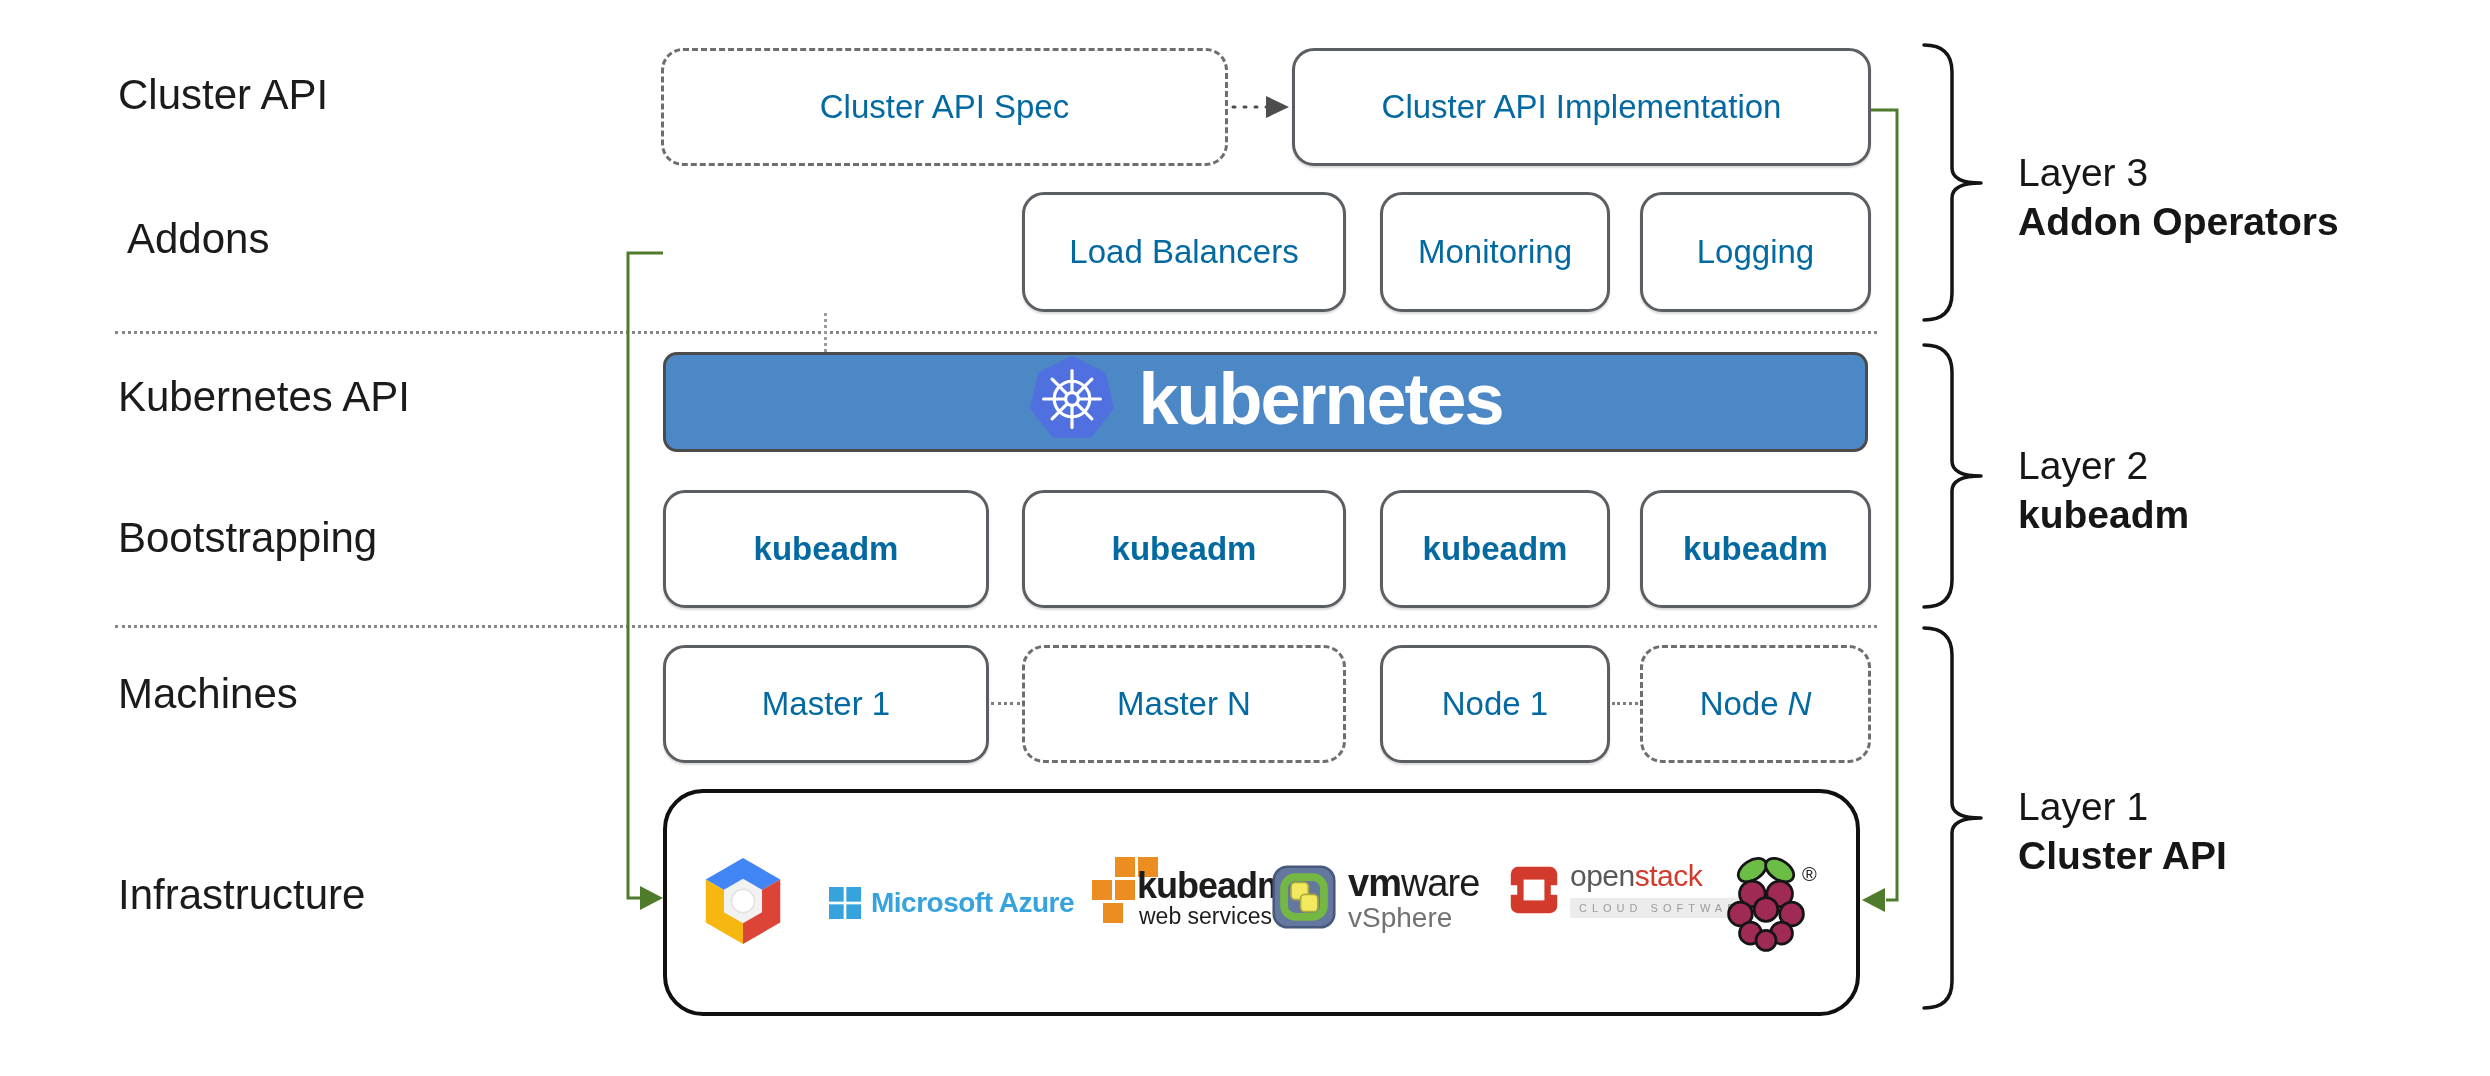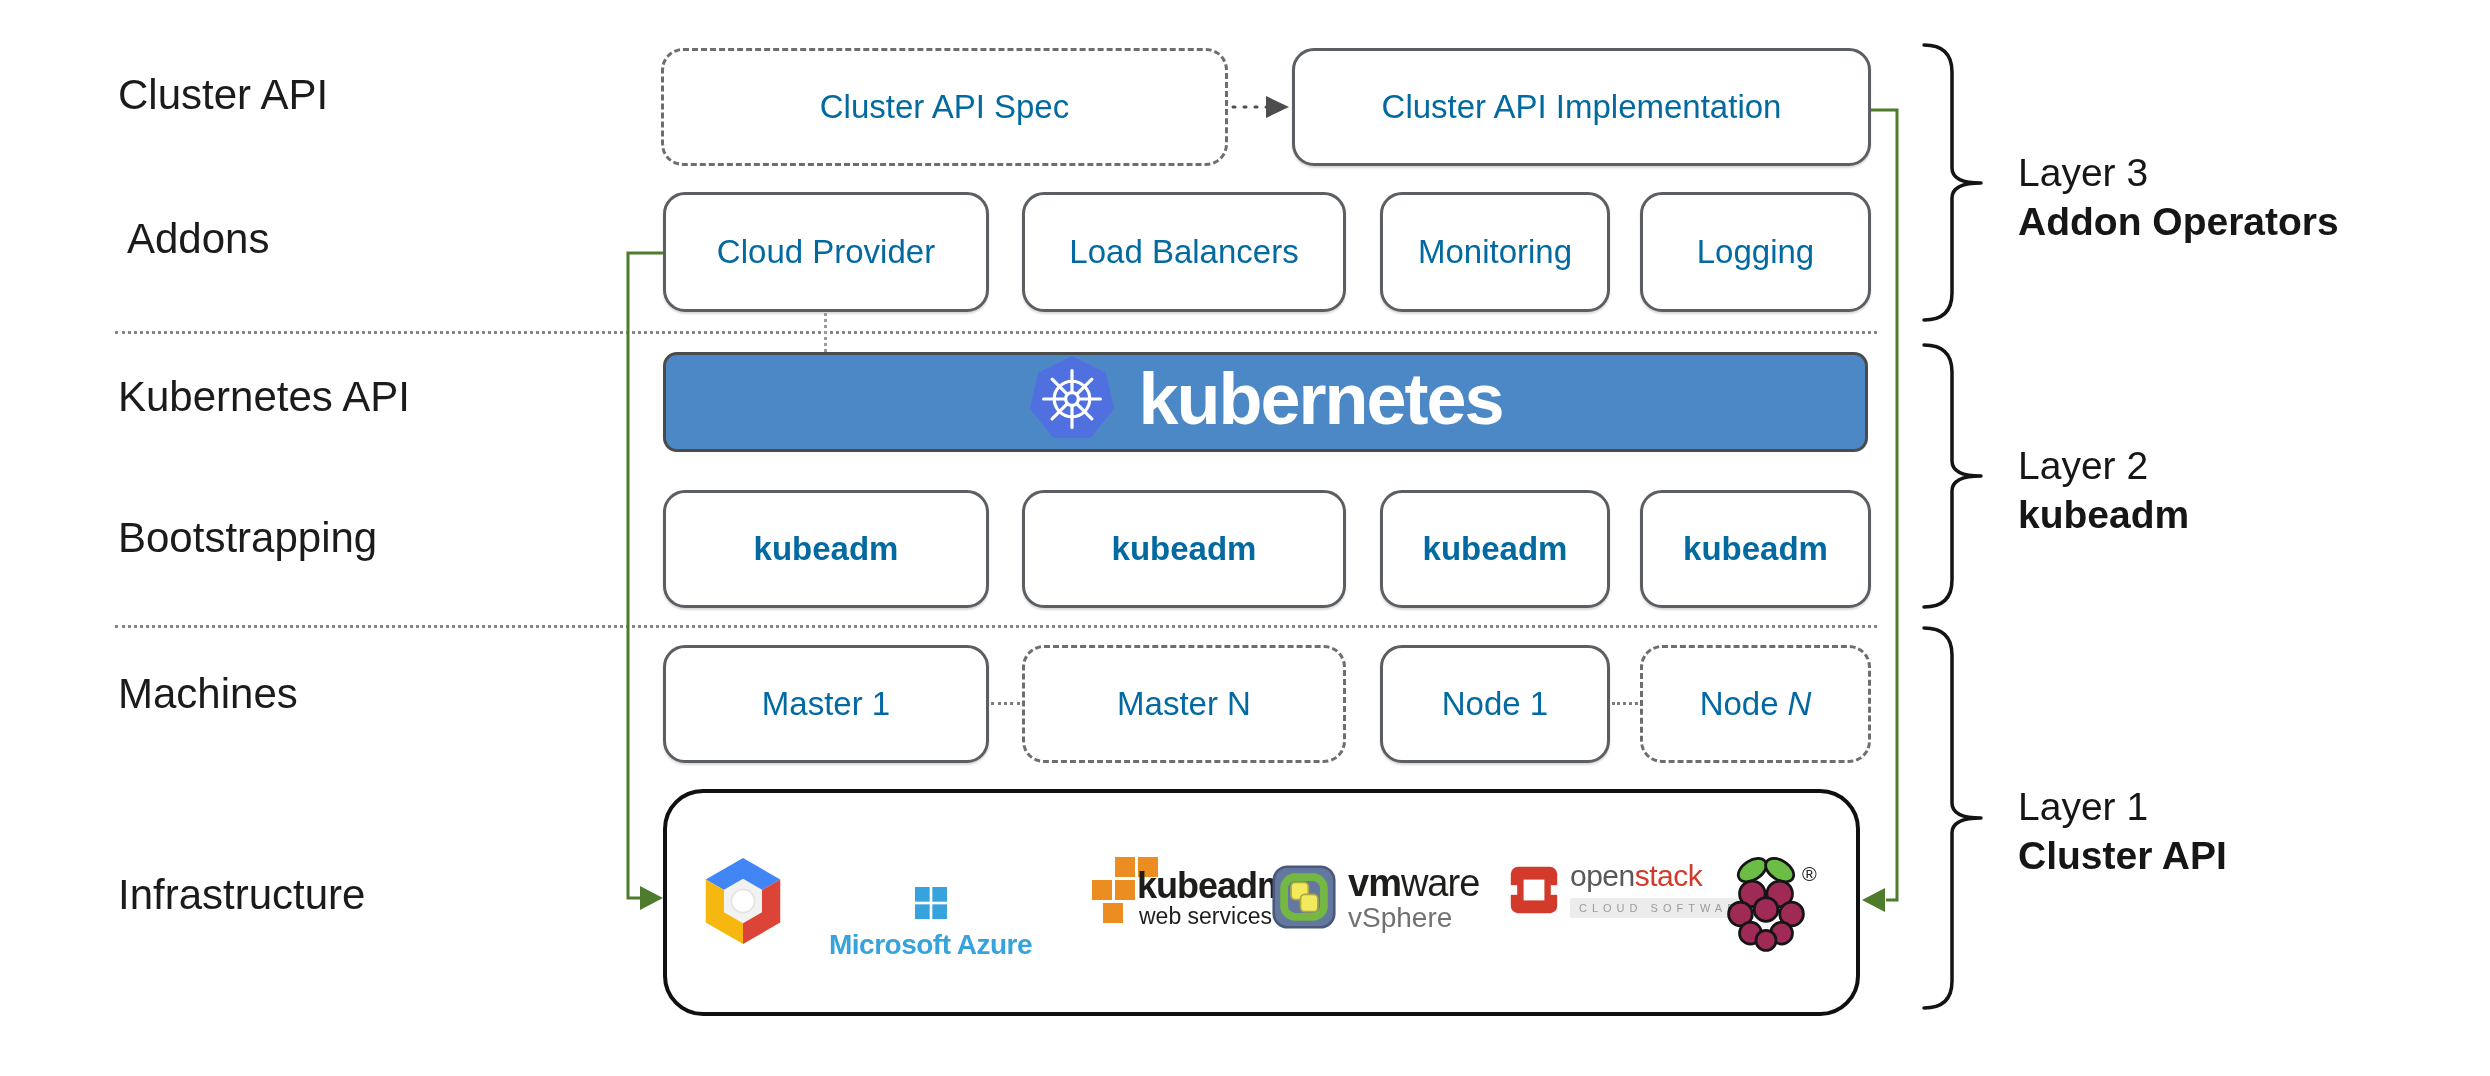--- a/index.html
+++ b/index.html
@@ -37,21 +37,21 @@
   .k8s-logo{width:88px;height:88px;}
   .k8s-wordmark{
     font-size:72px;font-weight:bold;color:#ffffff;letter-spacing:-2px;line-height:88px;
   }
   
   .infra{
     position:absolute;left:663px;top:789px;width:1197px;height:227px;box-sizing:border-box;
     background:#fff;border:4px solid #101010;border-radius:40px;
   }
   .logo{position:absolute;}
-  .azure{left:162px;top:94px;display:flex;align-items:center;gap:10px;flex-direction:column;}
+  .azure{left:162px;top:94px;display:flex;align-items:center;gap:10px;}
   .azure-flag{width:32px;height:32px;}
   .azure-text{font-size:28px;font-weight:bold;color:var(--azure_blue);letter-spacing:-0.5px;}
   .aws{left:422px;top:64px;width:240px;height:90px;}
   .aws-cubes{position:absolute;left:0;top:0;width:78px;height:68px;}
   .aws-word{position:absolute;left:48px;top:8px;font-size:36px;font-weight:bold;color:#1d1d1b;letter-spacing:-1px;}
   .aws-sub{position:absolute;left:50px;top:46px;font-size:23px;color:#1d1d1b;}
   .vmware{left:605px;top:71px;display:flex;gap:12px;}
   .vmw-icon{width:64px;height:66px;}
   .vmw-line1{font-size:38px;color:#1d1d1b;letter-spacing:-1px;line-height:38px;}
   .vmw-vm{font-weight:bold;}
@@ -88,23 +88,20 @@
   <div class="row-label" style="top:669px">Machines</div>
   <div class="row-label" style="top:870px">Infrastructure</div>
 
   <div class="box dashed" style="left:661px;top:48px;width:567px;height:118px">
     <span>Cluster API Spec</span>
   </div>
   <div class="box" style="left:1292px;top:48px;width:579px;height:118px">
     <span>Cluster API Implementation</span>
   </div>
 
-  <div class="box" style="left:663px;top:192px;width:326px;height:120px">
-    <span>Cloud Provider</span>
-  </div>
   <div class="box" style="left:1022px;top:192px;width:324px;height:120px">
     <span>Load Balancers</span>
   </div>
   <div class="box" style="left:1380px;top:192px;width:230px;height:120px">
     <span>Monitoring</span>
   </div>
   <div class="box" style="left:1640px;top:192px;width:231px;height:120px">
     <span>Logging</span>
   </div>
 

